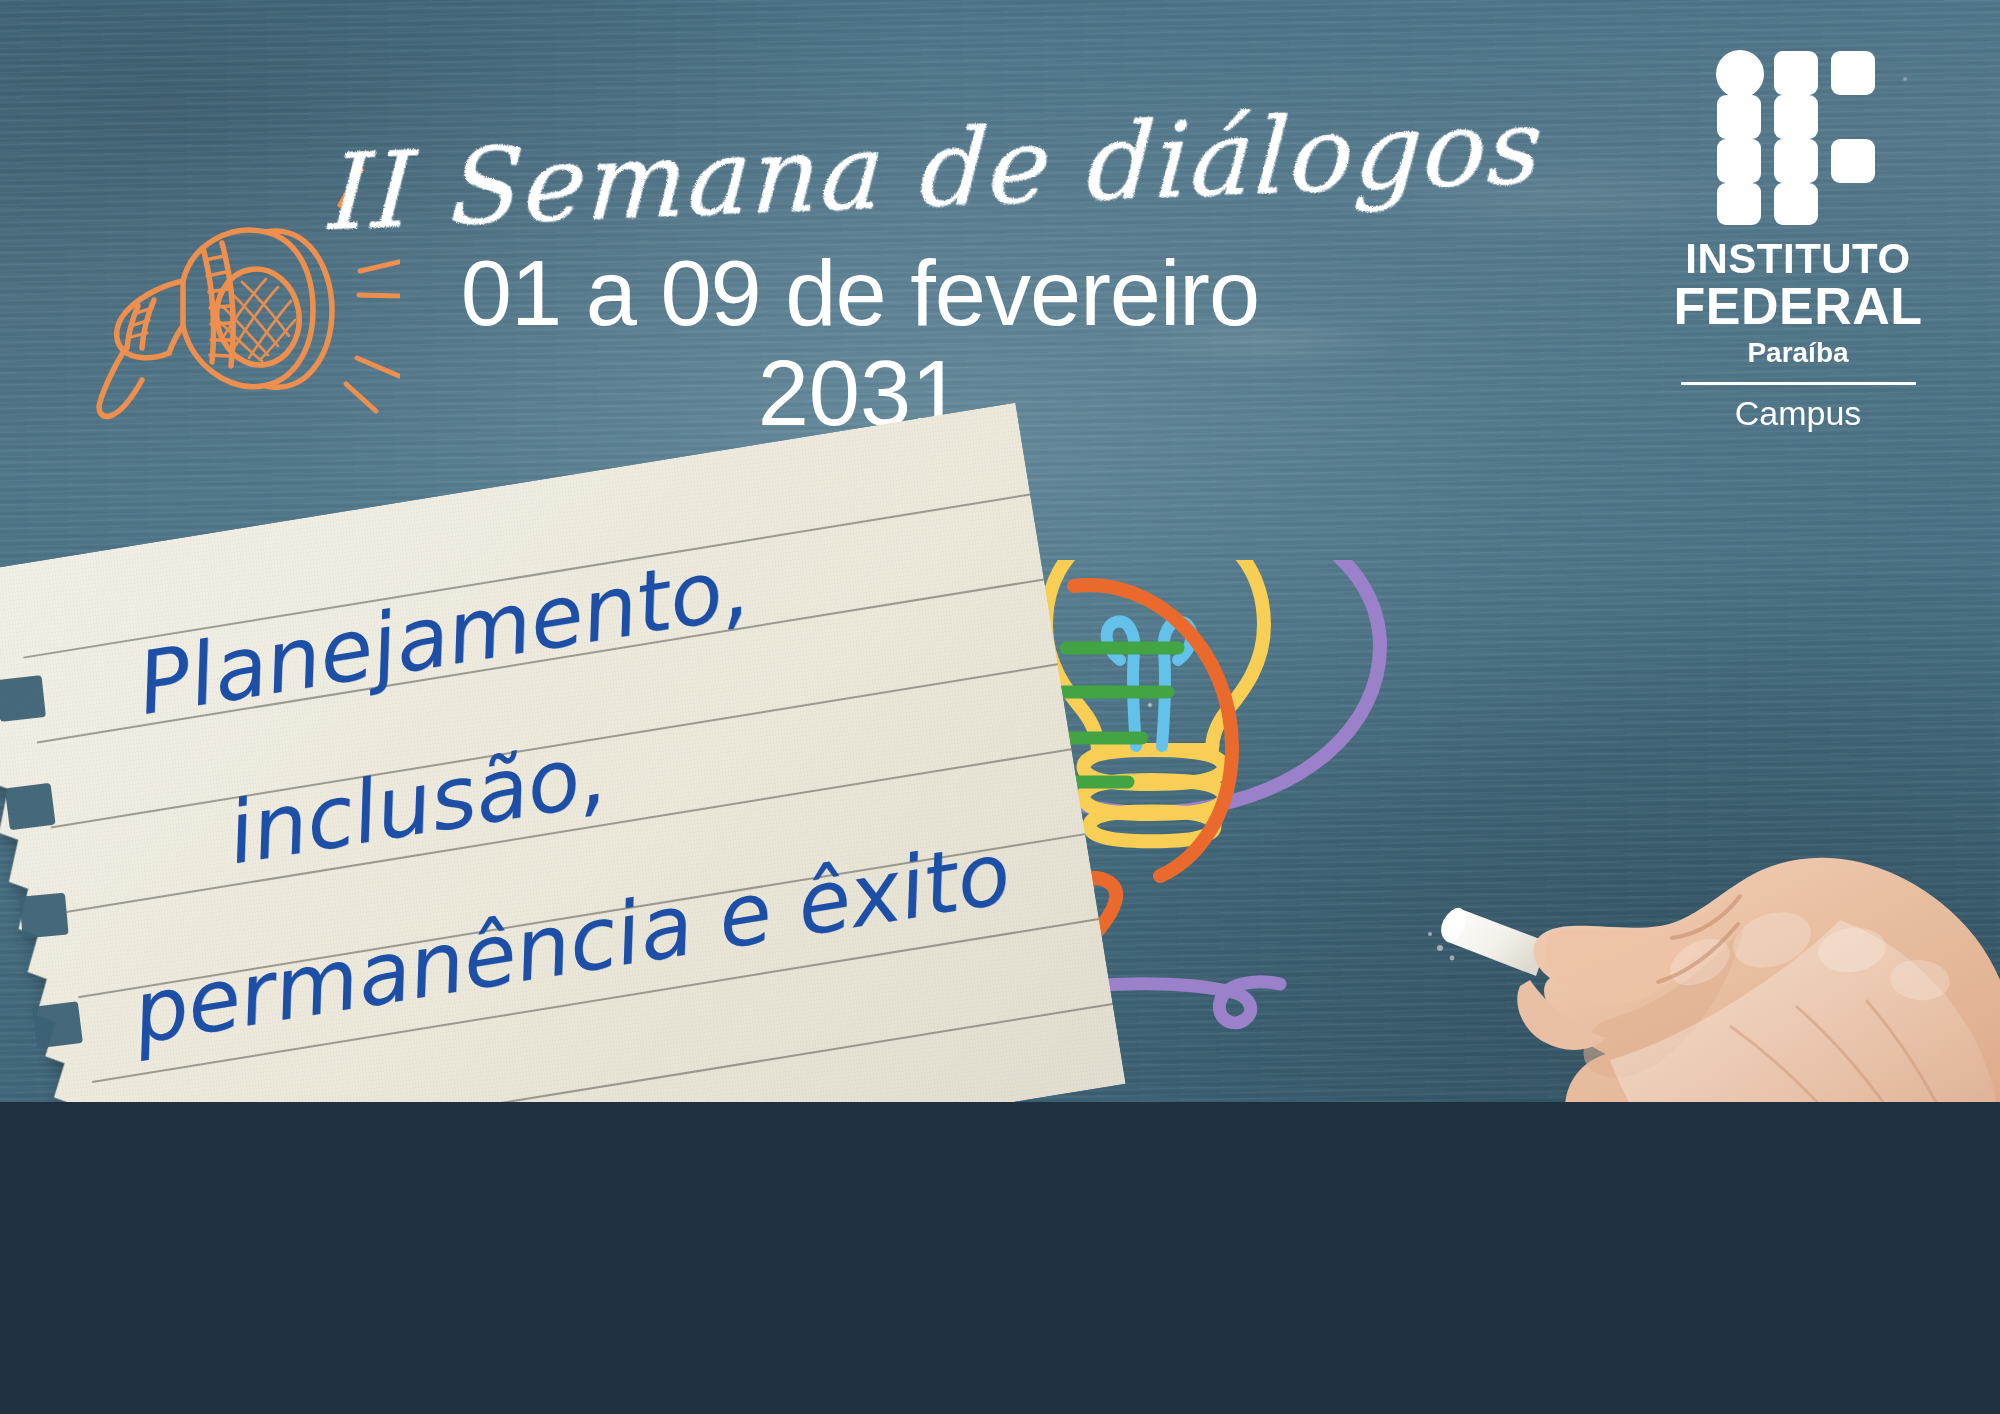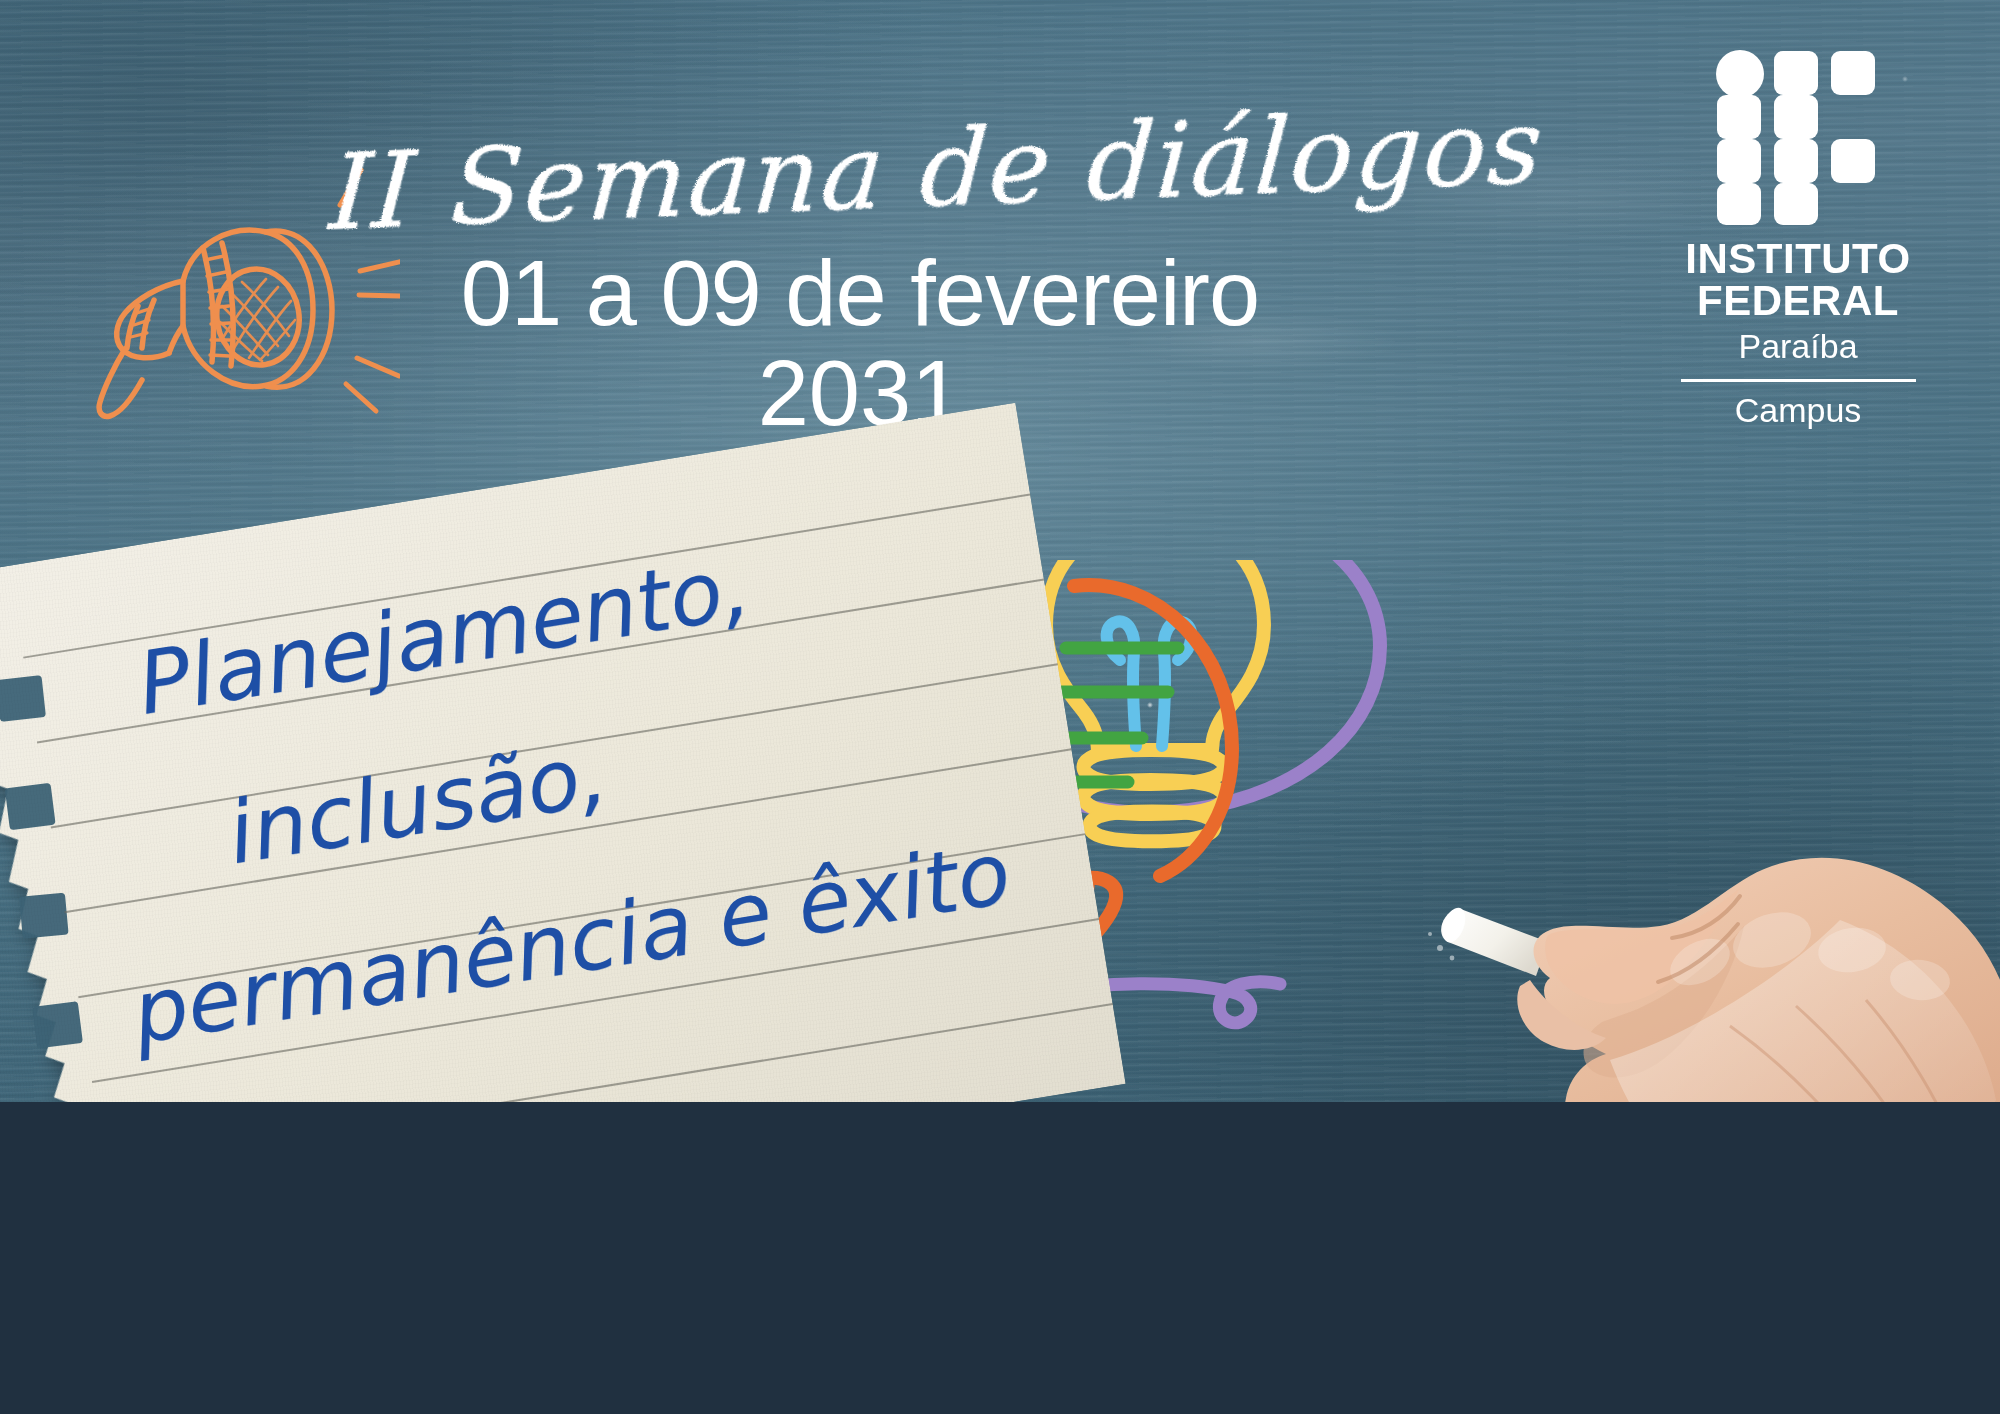--- a/index.html
+++ b/index.html
@@ -98,25 +98,25 @@
   .logo{
     position:absolute; right:52px; top:50px; width:300px;
     color:#ffffff; text-align:center;
   }
   .logo-mark{ margin:0 auto; display:block; }
   .logo-inst{
     font-size:42px; font-weight:700; line-height:1.0;
     letter-spacing:.5px; margin-top:12px;
   }
   .logo-fed{
-    font-size:42px; font-weight:700; line-height:1.0;
+    font-size:52px; font-weight:700; line-height:1.0;
     letter-spacing:.5px;
   }
   .logo-state{
-    font-size:34px; font-weight:400; line-height:1.2; margin-top:4px;
+    font-size:28px; font-weight:700; line-height:1.2; margin-top:4px;
   }
   .logo-rule{
     width:235px;height:3px;background:#fff;margin:12px auto 8px;
   }
   .logo-campus{
     font-size:34px; font-weight:400; line-height:1.22;
   }
 
   
   .paper-wrap{

